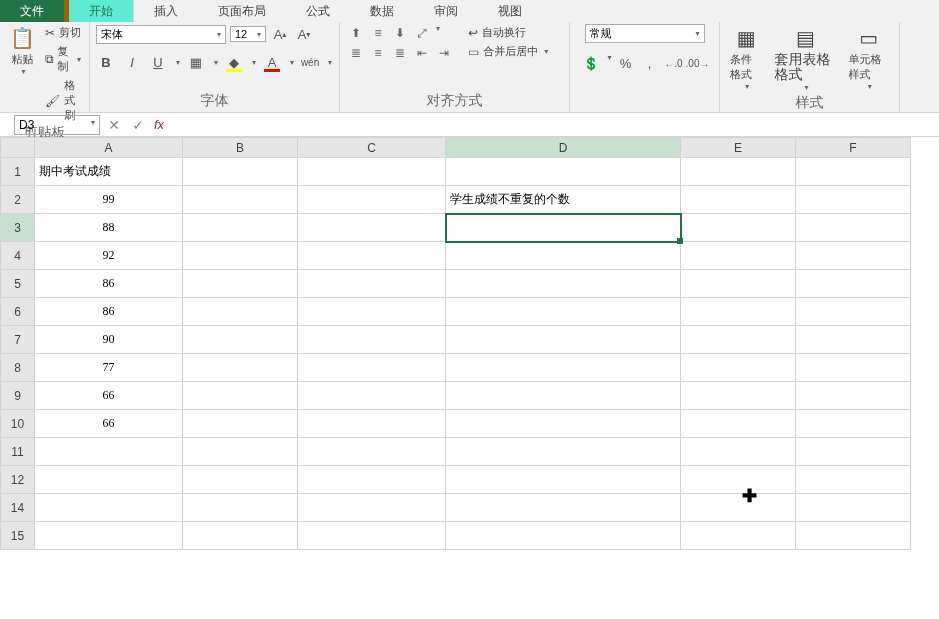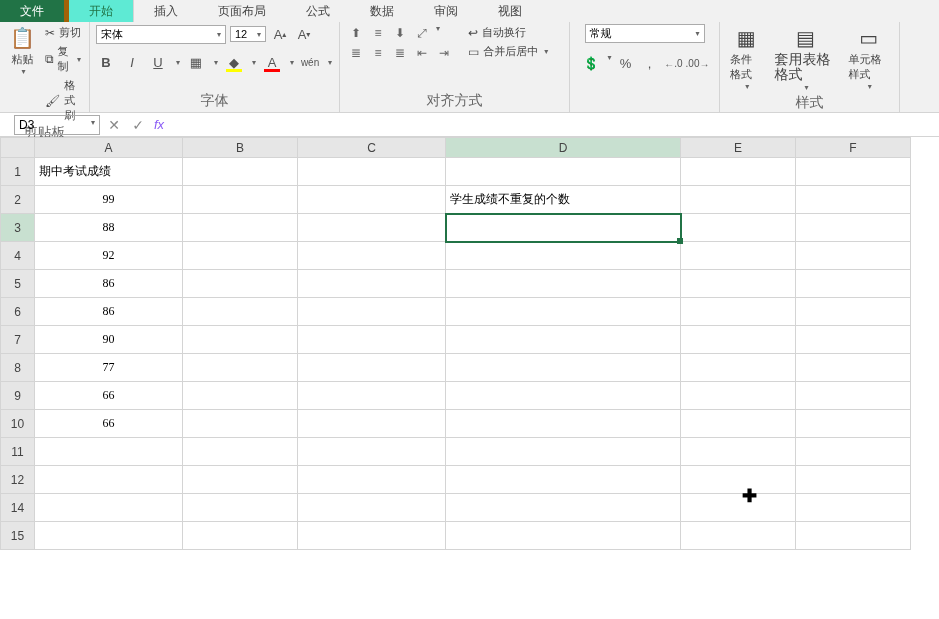--- a/index.html
+++ b/index.html
@@ -35,21 +35,21 @@
 .align-grid { display: flex; flex-direction: column; gap: 2px; }
 .align-row { display: flex; gap: 2px; }
 .align-cell { width: 20px; height: 18px; display: flex; align-items: center; justify-content: center; cursor: pointer; font-size: 12px; color: #666; }
 .num-row { display: flex; gap: 4px; }
 
 
 .namebar { display: flex; align-items: center; height: 24px; border-bottom: 1px solid #d4d4d4; background: #fff; padding-left: 12px; }
 .name-box { width: 86px; border: 1px solid #ababab; font-size: 12px; padding: 2px 4px; margin: 1px 2px; display: flex; justify-content: space-between; }
 .fx-area { display: flex; align-items: center; flex: 1; }
 .fx-btn { width: 24px; text-align: center; font-size: 14px; color: #888; cursor: pointer; }
-.fx-label { font-style: italic; font-size: 13px; padding: 0 4px; color: #8b5cf6; }
+.fx-label { font-style: italic; font-size: 13px; padding: 0 4px; color: #be185d; }
 .formula-input { flex: 1; border: none; outline: none; font-size: 12px; padding: 2px; }
 
 
 .grid { position: relative; }
 table.sheet { border-collapse: collapse; table-layout: fixed; }
 .sheet th, .sheet td { border: 1px solid #d4d4d4; font-size: 12px; font-weight: normal; }
 .sheet th { background: #e6e6e6; color: #444; text-align: center; }
 .corner { width: 34px; height: 20px; background: #e6e6e6; }
 .col-head { height: 20px; }
 .row-head { width: 34px; text-align: center; background: #e6e6e6; color: #444; }

